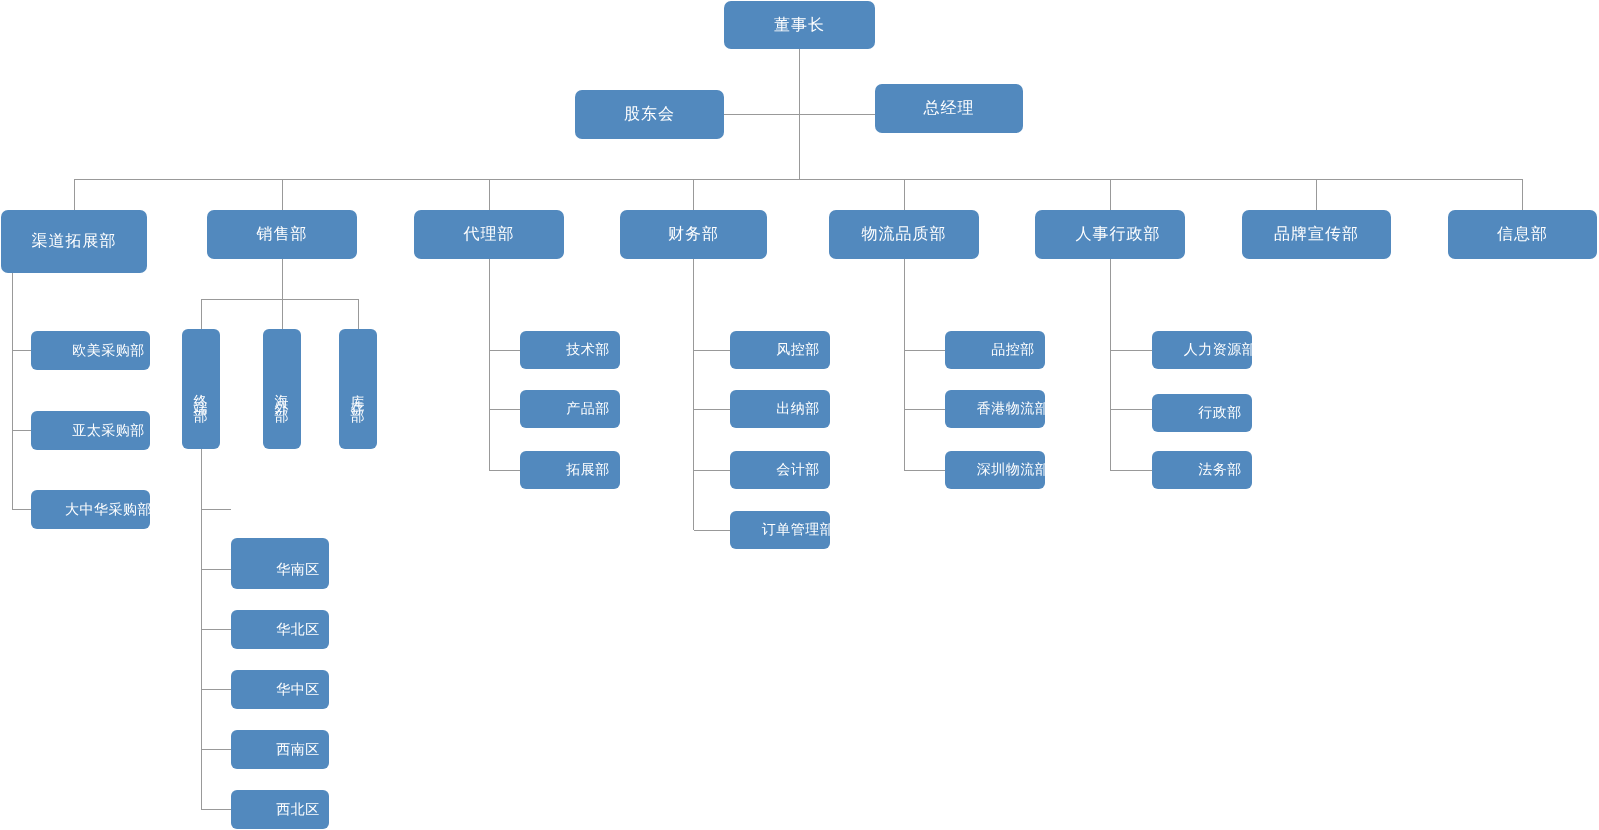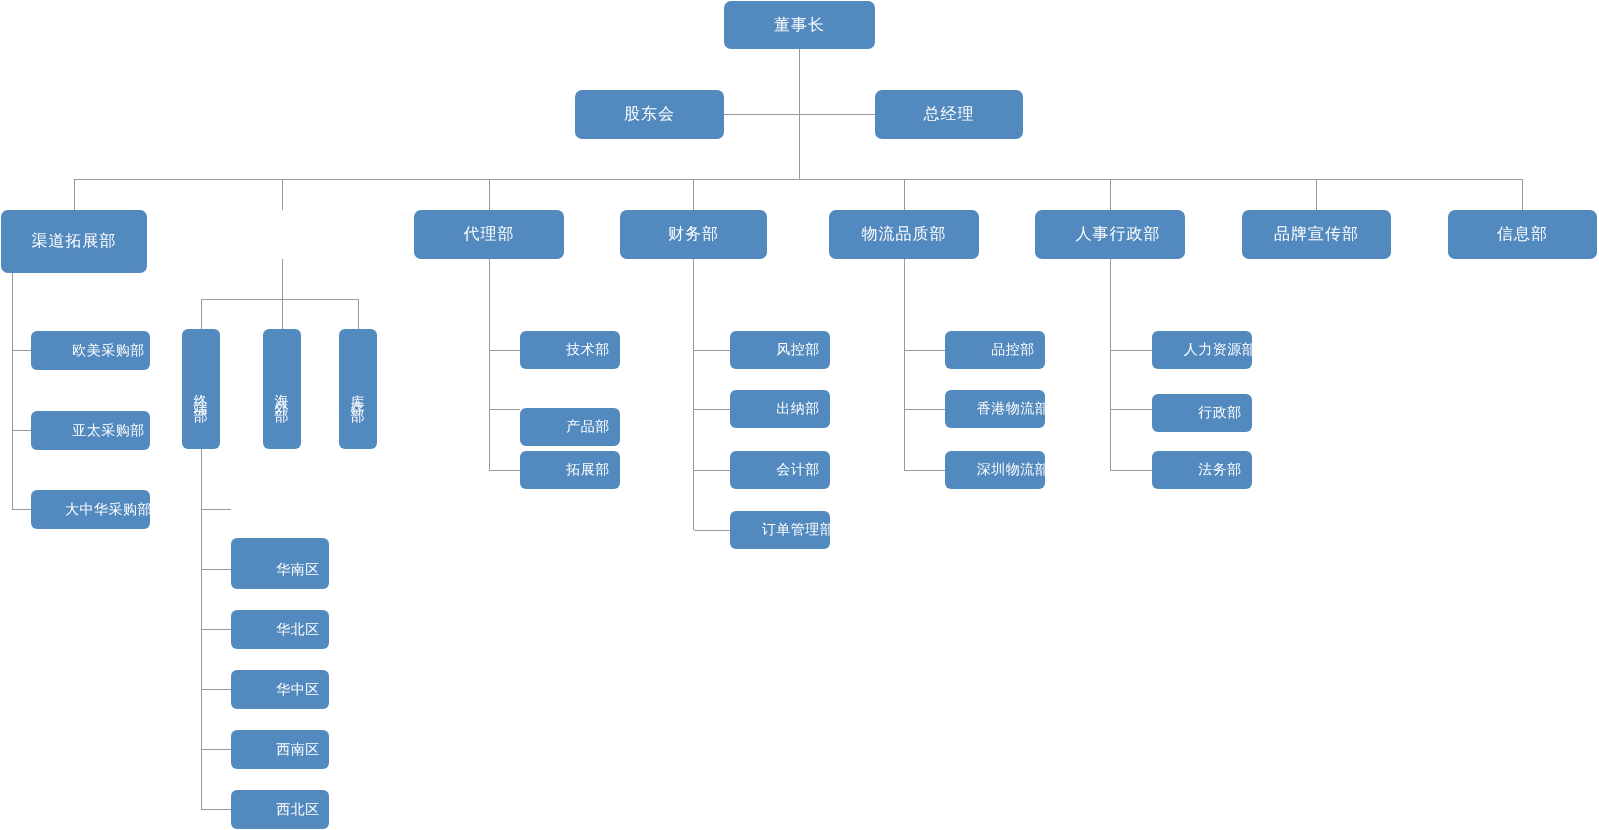--- a/index.html
+++ b/index.html
@@ -119,23 +119,24 @@
     <line x1="904" y1="470" x2="945" y2="470"></line>
 
     <line x1="1110" y1="259" x2="1110" y2="470"></line>
     <line x1="1110" y1="350" x2="1152" y2="350"></line>
     <line x1="1110" y1="409" x2="1152" y2="409"></line>
     <line x1="1110" y1="470" x2="1152" y2="470"></line>
   </svg>
 
   <div class="node" style="left:724px;top:1px;width:151px;height:48px;">董事长</div>
   <div class="node" style="left:575px;top:90px;width:149px;height:49px;">股东会</div>
-  <div class="node" style="left:875px;top:90px;width:148px;height:49px;">总经理</div>
+  <div class="node" style="left:875px;top:84px;width:148px;height:49px;">总经理</div>
 
   <div class="node" style="left:1px;top:210px;width:146px;height:63px;">渠道拓展部</div>
+  <div class="node" style="left:207px;top:210px;width:150px;height:49px;">销售部</div>
   <div class="node" style="left:414px;top:210px;width:150px;height:49px;">代理部</div>
   <div class="node" style="left:620px;top:210px;width:147px;height:49px;">财务部</div>
   <div class="node" style="left:829px;top:210px;width:150px;height:49px;">物流品质部</div>
   <div class="node" style="left:1035px;top:210px;width:150px;height:49px;padding-left:16px;">人事行政部</div>
   <div class="node" style="left:1242px;top:210px;width:149px;height:49px;">品牌宣传部</div>
   <div class="node" style="left:1448px;top:210px;width:149px;height:49px;">信息部</div>
 
   <div class="node sub" style="left:31px;top:331px;width:119px;height:39px;">欧美采购部</div>
   <div class="node sub" style="left:31px;top:411px;width:119px;height:39px;">亚太采购部</div>
   <div class="node sub" style="left:31px;top:490px;width:119px;height:39px;">大中华采购部</div>
@@ -145,21 +146,21 @@
   <div class="node vert" style="left:339px;top:329px;width:38px;height:120px;">库存部</div>
 
   <div class="node sub" style="left:231px;top:490px;width:98px;height:39px;margin-top:48px;">华东区</div>
   <div class="node sub" style="left:231px;top:550px;width:98px;height:39px;">华南区</div>
   <div class="node sub" style="left:231px;top:610px;width:98px;height:39px;">华北区</div>
   <div class="node sub" style="left:231px;top:670px;width:98px;height:39px;">华中区</div>
   <div class="node sub" style="left:231px;top:730px;width:98px;height:39px;">西南区</div>
   <div class="node sub" style="left:231px;top:790px;width:98px;height:39px;text-align:right;">西北区</div>
 
   <div class="node sub" style="left:520px;top:331px;width:100px;height:38px;">技术部</div>
-  <div class="node sub" style="left:520px;top:390px;width:100px;height:38px;margin-top:18px;">产品部</div>
+  <div class="node sub" style="left:520px;top:390px;width:100px;height:38px;">产品部</div>
   <div class="node sub" style="left:520px;top:451px;width:100px;height:38px;">拓展部</div>
 
   <div class="node sub" style="left:730px;top:331px;width:100px;height:38px;">风控部</div>
   <div class="node sub" style="left:730px;top:390px;width:100px;height:38px;">出纳部</div>
   <div class="node sub" style="left:730px;top:451px;width:100px;height:38px;">会计部</div>
   <div class="node sub" style="left:730px;top:511px;width:100px;height:38px;">订单管理部</div>
 
   <div class="node sub" style="left:945px;top:331px;width:100px;height:38px;">品控部</div>
   <div class="node sub" style="left:945px;top:390px;width:100px;height:38px;">香港物流部</div>
   <div class="node sub" style="left:945px;top:451px;width:100px;height:38px;">深圳物流部</div>

